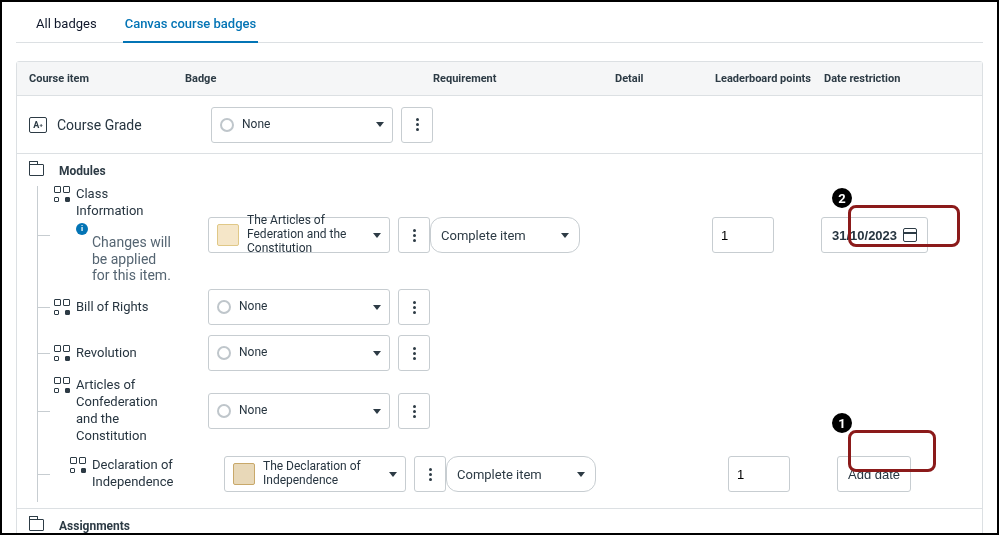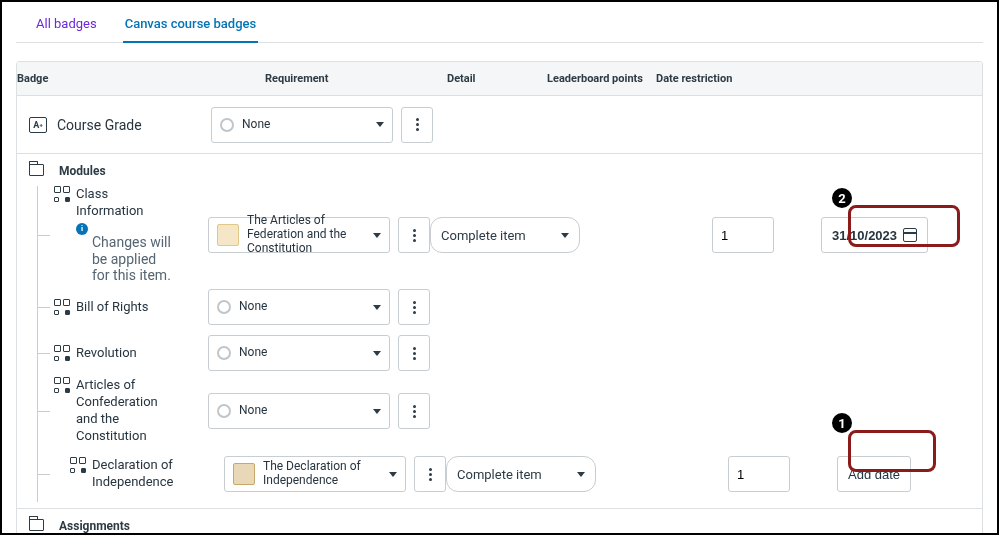--- a/index.html
+++ b/index.html
@@ -21,21 +21,21 @@
     }
     .tabs {
       display: flex;
       gap: 24px;
       padding: 12px 18px 0 18px;
       border-bottom: 1px solid #DCE0E3;
     }
     .tab {
       padding: 2px 2px 10px 2px;
       font-size: 13px;
-      color: #6d28d9;
+      color: #0f172a;
       cursor: pointer;
     }
     .tab.active {
       color: #0374B5;
       border-bottom: 2px solid #0374B5;
       margin-bottom: -1px;
       font-weight: 500;
     }
     .table-wrap {
       margin-top: 18px;
@@ -179,20 +179,21 @@
 <div class="page-container">
 
   <div class="tabs">
     <div class="tab">All badges</div>
     <div class="tab active">Canvas course badges</div>
   </div>
 
   <div class="table-wrap">
 
     <div class="thead-row">
+      <div class="col-course">Course item</div>
       <div class="col-badge">Badge</div>
       <div class="col-req">Requirement</div>
       <div class="col-detail">Detail</div>
       <div class="col-points">Leaderboard points</div>
       <div class="col-date">Date restriction</div>
     </div>
 
     <div class="body-row grade-row">
       <div class="item-cell-course">
         <span class="grade-icon">A<sup style="font-size:6px;">+</sup></span>

